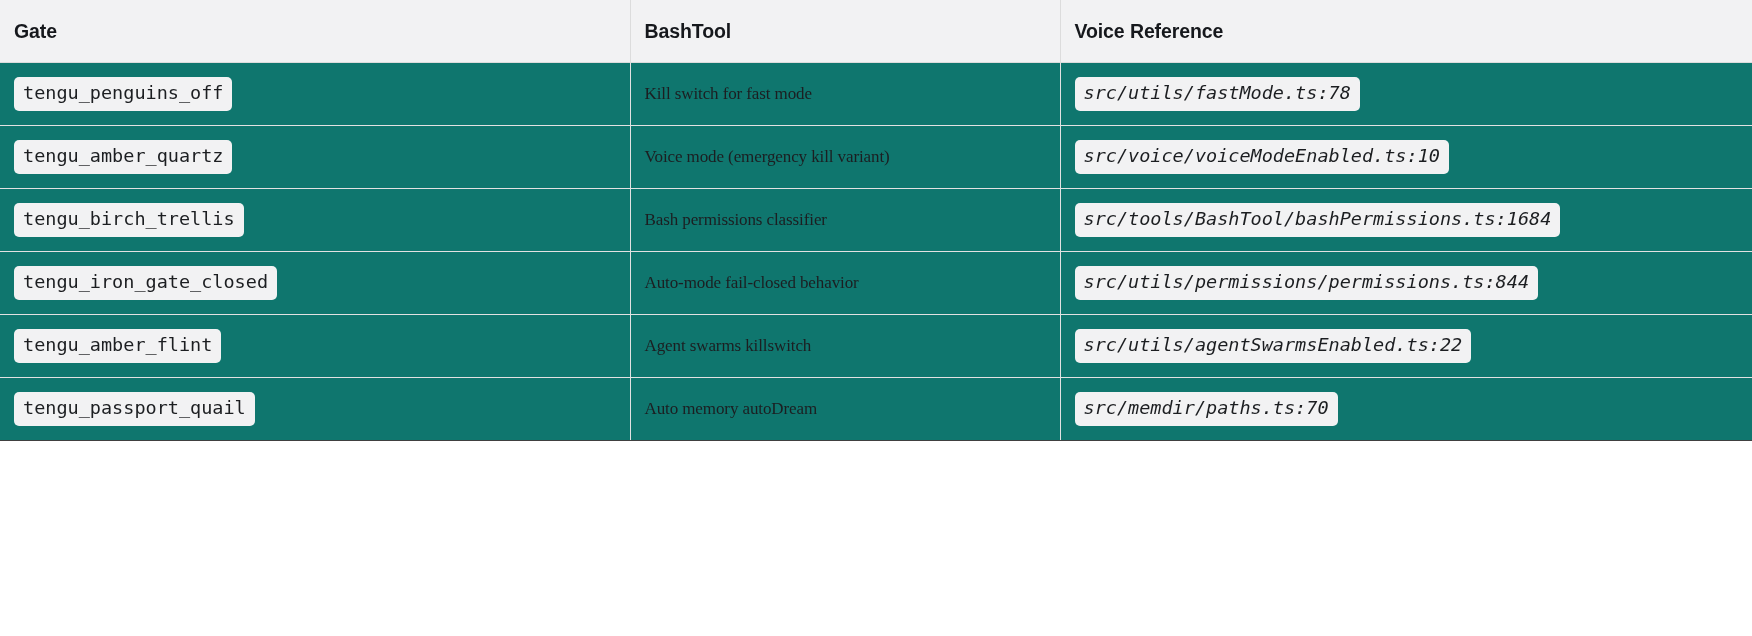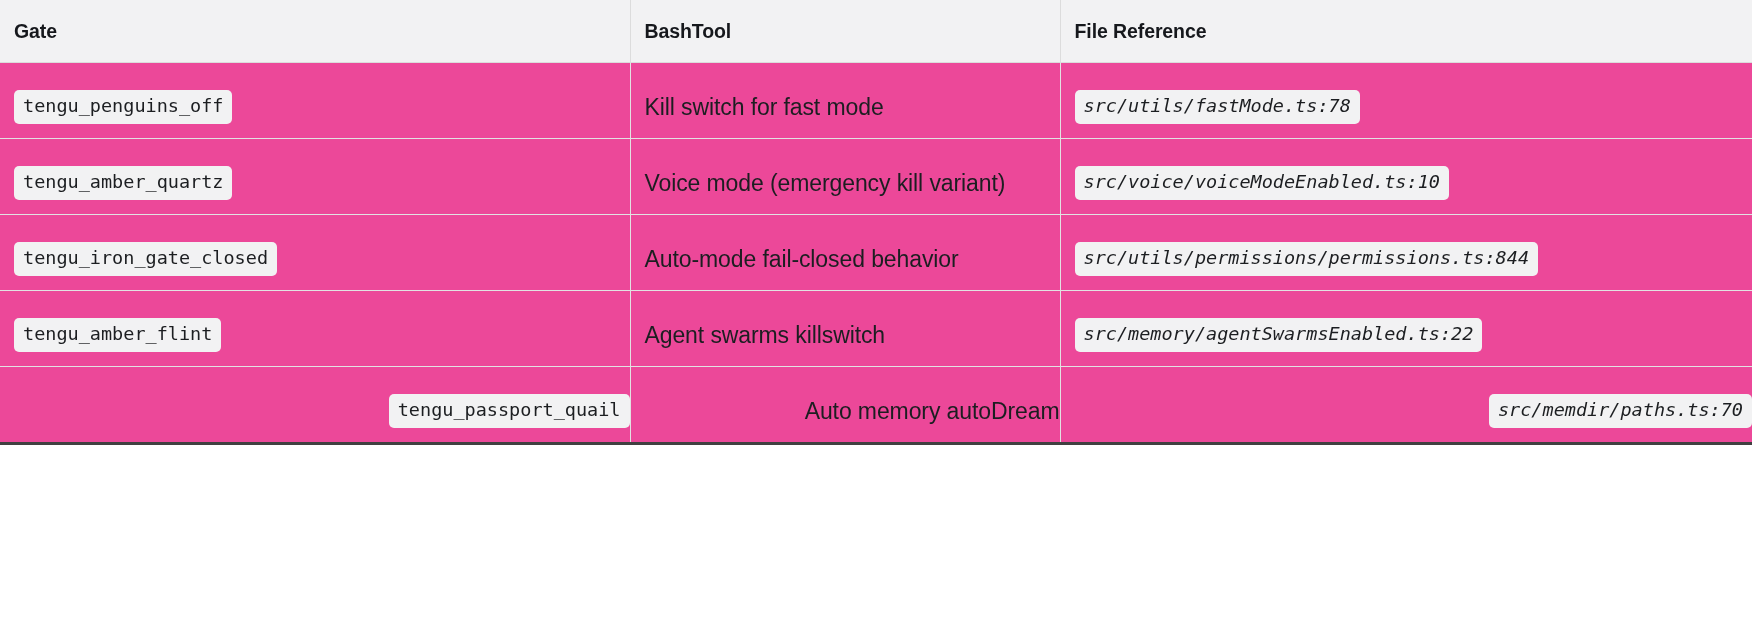--- a/index.html
+++ b/index.html
@@ -40,38 +40,37 @@
     letter-spacing: -0.1px;
   }
   .gates-table thead th.last-col {
     border-right: none;
   }
 
   .gates-table tbody td {
     border-bottom: 1px solid #e2e2e2;
     border-right: 1px solid #e2e2e2;
     height: 62px;
-    padding: 13px 0 0 14px;
+    padding: 0 0 0 14px;
     vertical-align: middle;
-    background: #ec4899;
+    background: #0f766e;
   }
   .gates-table tbody td.last-col {
     border-right: none;
     font-style: italic;
   }
 
   .gates-table tbody tr:last-child td {
-    border-bottom: 3px solid #404040;
-    text-align: right;
+    border-bottom: 1px solid #404040;
   }
 
   .cell-text {
-    font-size: 23px;
+    font-size: 17px;
     color: #1c1e21;
-    font-family: Liberation Sans, sans-serif;
+    font-family: Liberation Serif, serif;
     letter-spacing: -0.1px;
     white-space: nowrap;
   }
 
   .code-chip {
     display: inline-block;
     background: #f2f2f3;
     border-radius: 5px;
     padding: 4px 9px 6px 9px;
     font-family: "DejaVu Sans Mono", monospace;
@@ -88,21 +87,21 @@
 <table class="gates-table">
   <colgroup>
     <col class="col-gate">
     <col class="col-controls">
     <col class="col-fileref">
   </colgroup>
   <thead>
     <tr>
       <th>Gate</th>
       <th>BashTool</th>
-      <th class="last-col">File Reference</th>
+      <th class="last-col">Voice Reference</th>
     </tr>
   </thead>
   <tbody>
     <tr>
       <td>
         <span class="code-chip">tengu_penguins_off</span>
       </td>
       <td>
         <span class="cell-text">Kill switch for fast mode</span>
       </td>
@@ -116,38 +115,49 @@
       </td>
       <td>
         <span class="cell-text">Voice mode (emergency kill variant)</span>
       </td>
       <td class="last-col">
         <span class="code-chip">src/voice/voiceModeEnabled.ts:10</span>
       </td>
     </tr>
     <tr>
       <td>
+        <span class="code-chip">tengu_birch_trellis</span>
+      </td>
+      <td>
+        <span class="cell-text">Bash permissions classifier</span>
+      </td>
+      <td class="last-col">
+        <span class="code-chip">src/tools/BashTool/bashPermissions.ts:1684</span>
+      </td>
+    </tr>
+    <tr>
+      <td>
         <span class="code-chip">tengu_iron_gate_closed</span>
       </td>
       <td>
         <span class="cell-text">Auto-mode fail-closed behavior</span>
       </td>
       <td class="last-col">
         <span class="code-chip">src/utils/permissions/permissions.ts:844</span>
       </td>
     </tr>
     <tr>
       <td>
         <span class="code-chip">tengu_amber_flint</span>
       </td>
       <td>
         <span class="cell-text">Agent swarms killswitch</span>
       </td>
       <td class="last-col">
-        <span class="code-chip">src/memory/agentSwarmsEnabled.ts:22</span>
+        <span class="code-chip">src/utils/agentSwarmsEnabled.ts:22</span>
       </td>
     </tr>
     <tr>
       <td>
         <span class="code-chip">tengu_passport_quail</span>
       </td>
       <td>
         <span class="cell-text">Auto memory autoDream</span>
       </td>
       <td class="last-col">

